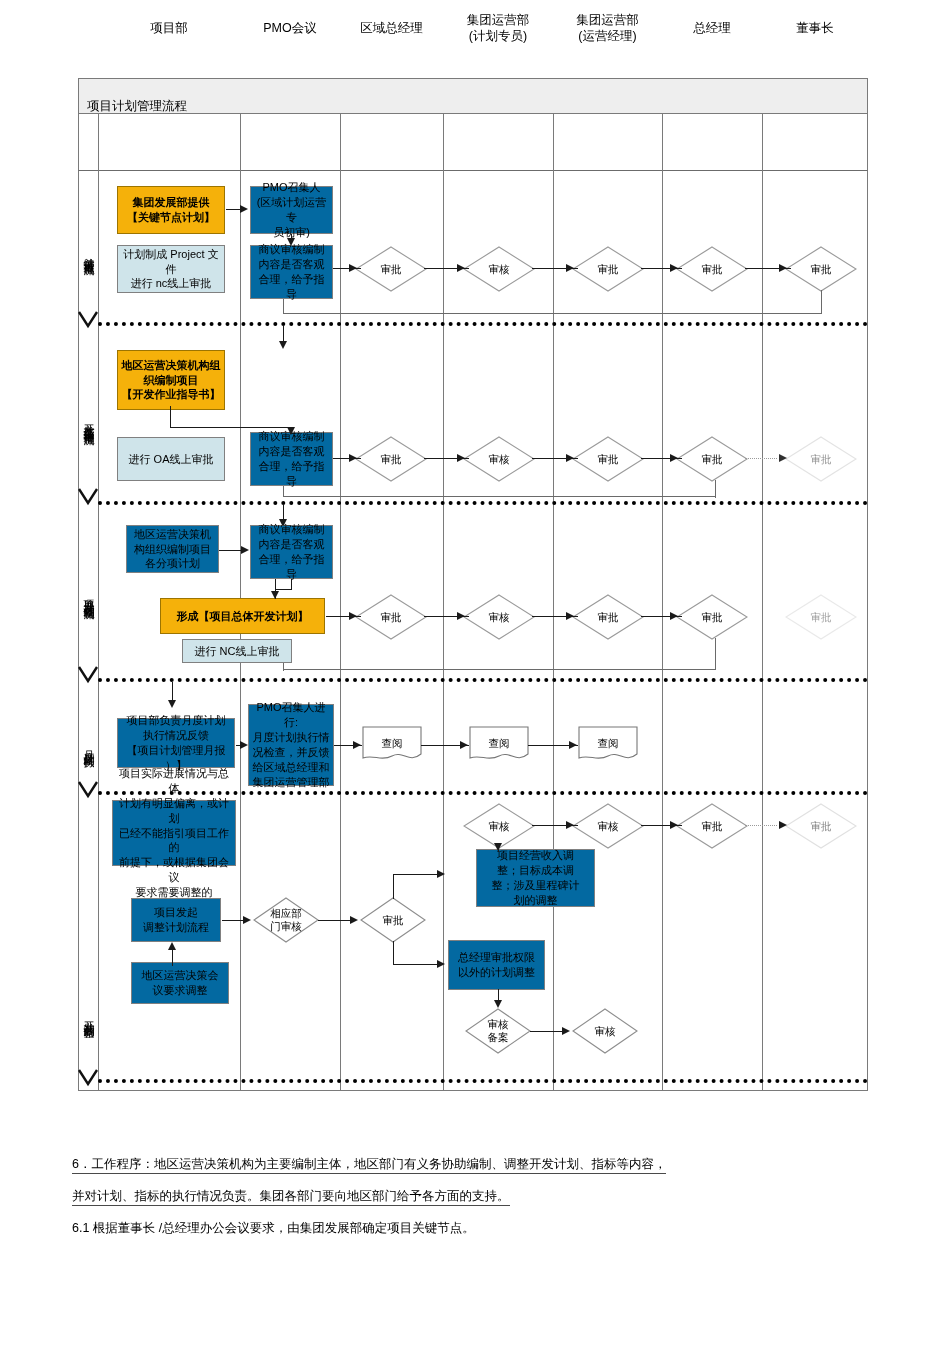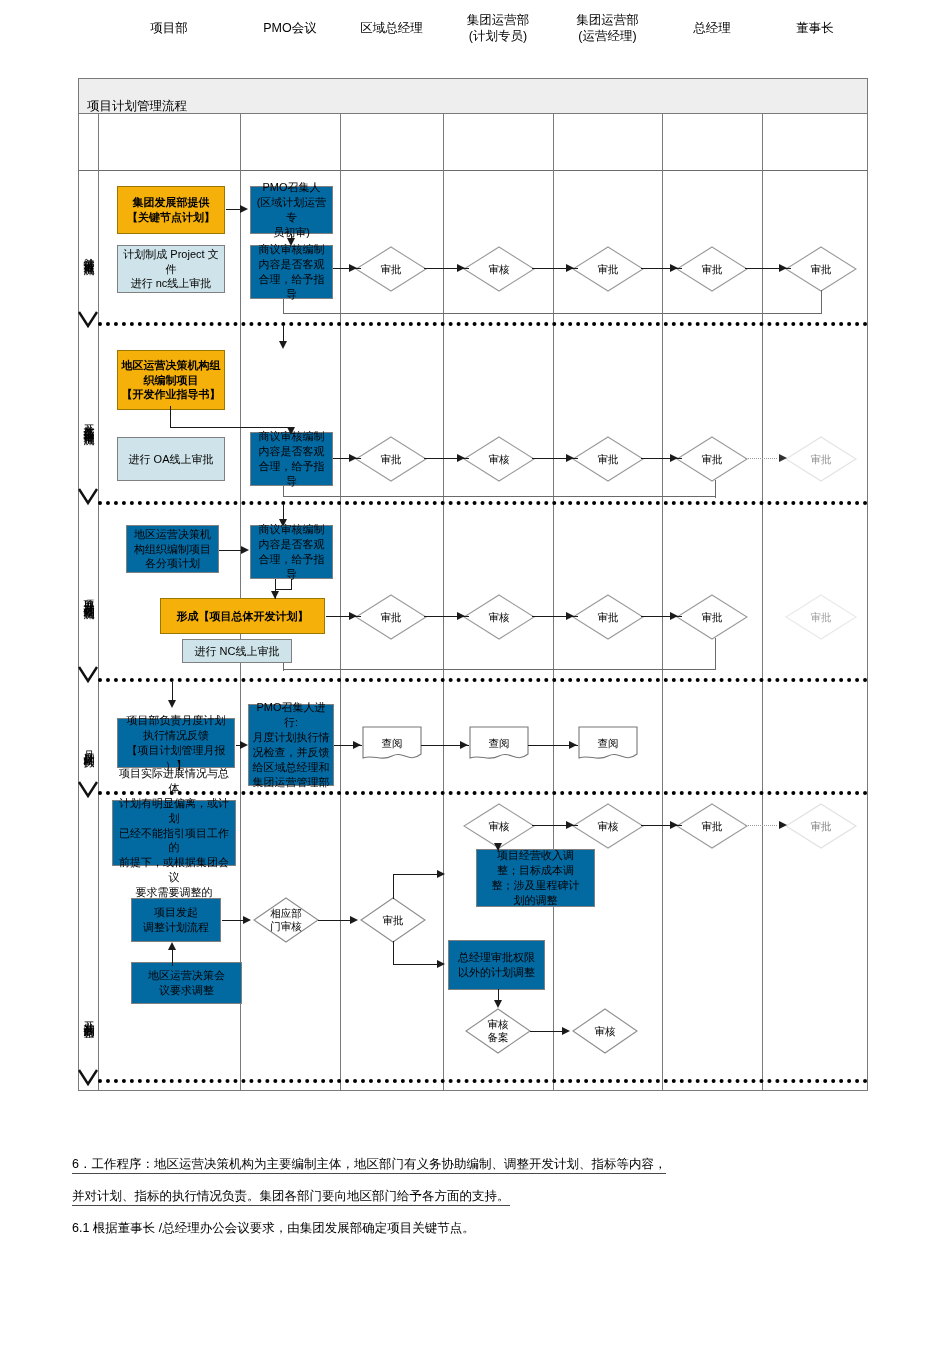--- a/index.html
+++ b/index.html
@@ -386,21 +386,21 @@
       <span style="white-space:pre-line">项目实际进展情况与总体
 计划有明显偏离，或计划
 已经不能指引项目工作的
 前提下，或根据集团会议
 要求需要调整的</span>
     </div>
   <div class="box plain" style="left:131px;top:898px;width:90px;height:44px;">
       <span style="white-space:pre-line">项目发起
 调整计划流程</span>
     </div>
-  <div class="box plain" style="left:131px;top:962px;width:111px;height:42px;">
+  <div class="box plain" style="left:131px;top:962px;width:98px;height:42px;">
       <span style="white-space:pre-line">地区运营决策会
 议要求调整</span>
     </div>
   <div class="box plain" style="left:448px;top:849px;width:119px;height:58px;margin-left:28px;">
       <span style="white-space:pre-line">项目经营收入调
 整；目标成本调
 整；涉及里程碑计
 划的调整</span>
     </div>
   <div class="box plain" style="left:448px;top:940px;width:97px;height:50px;">

